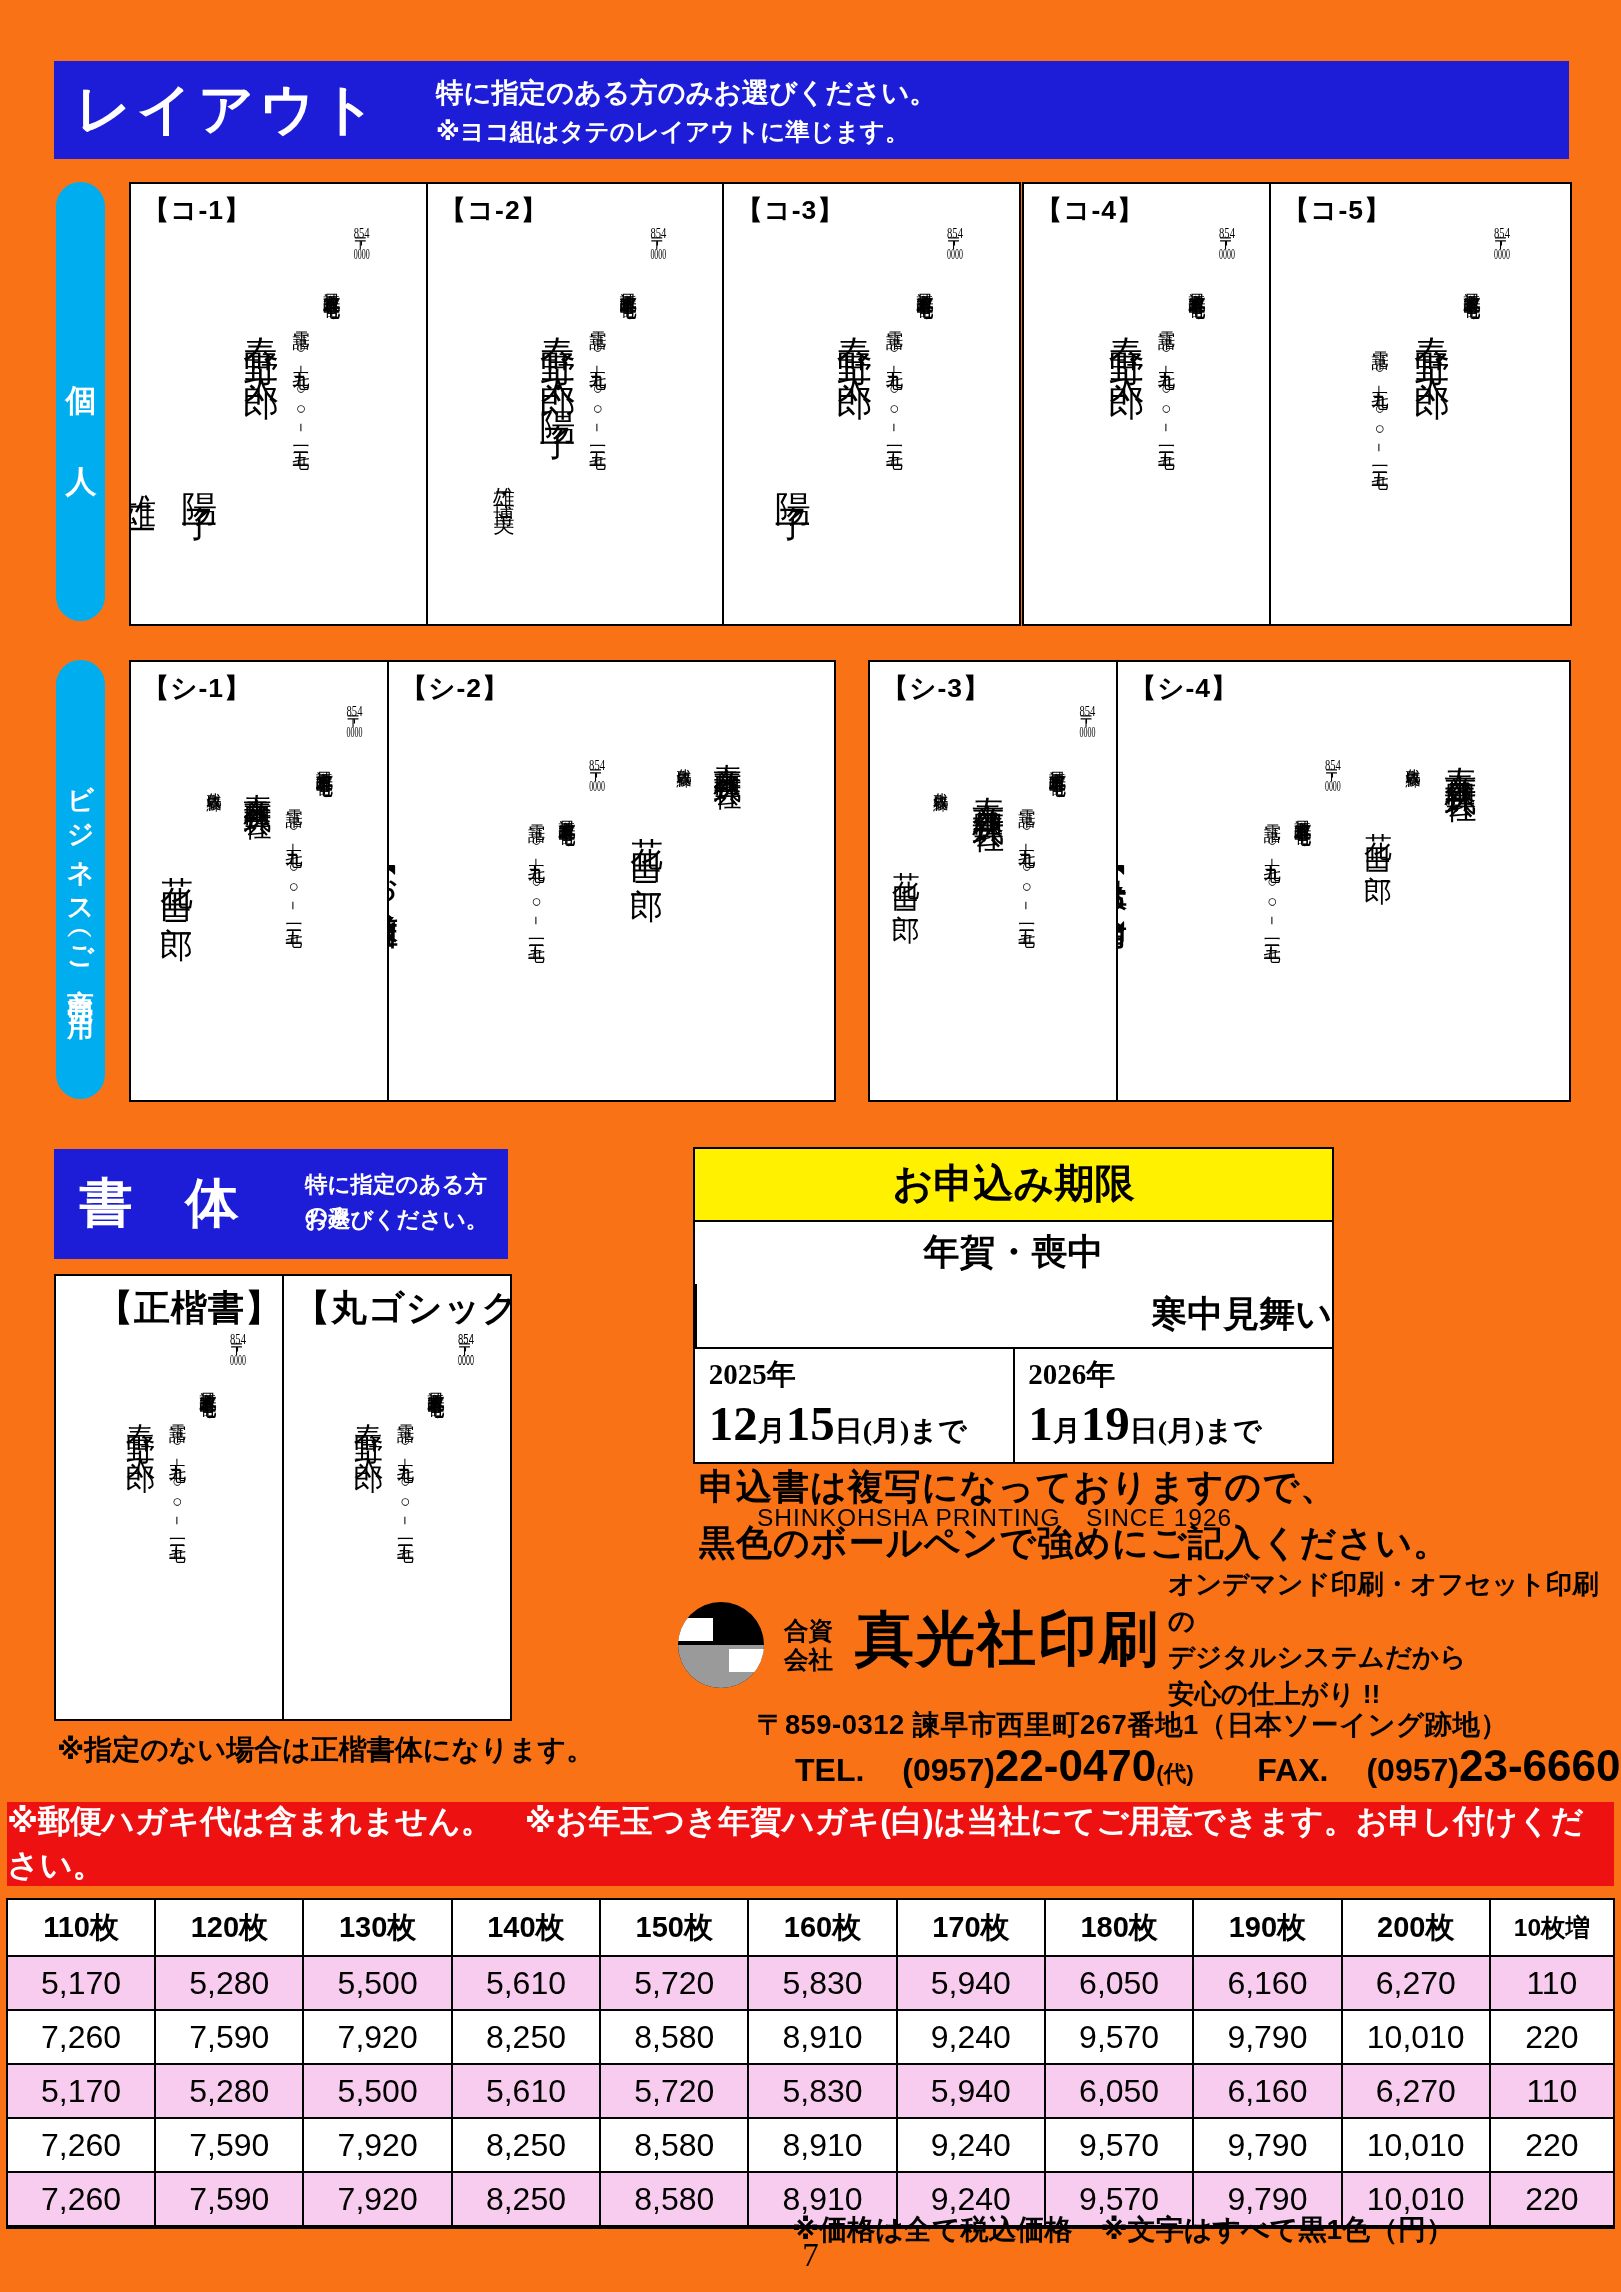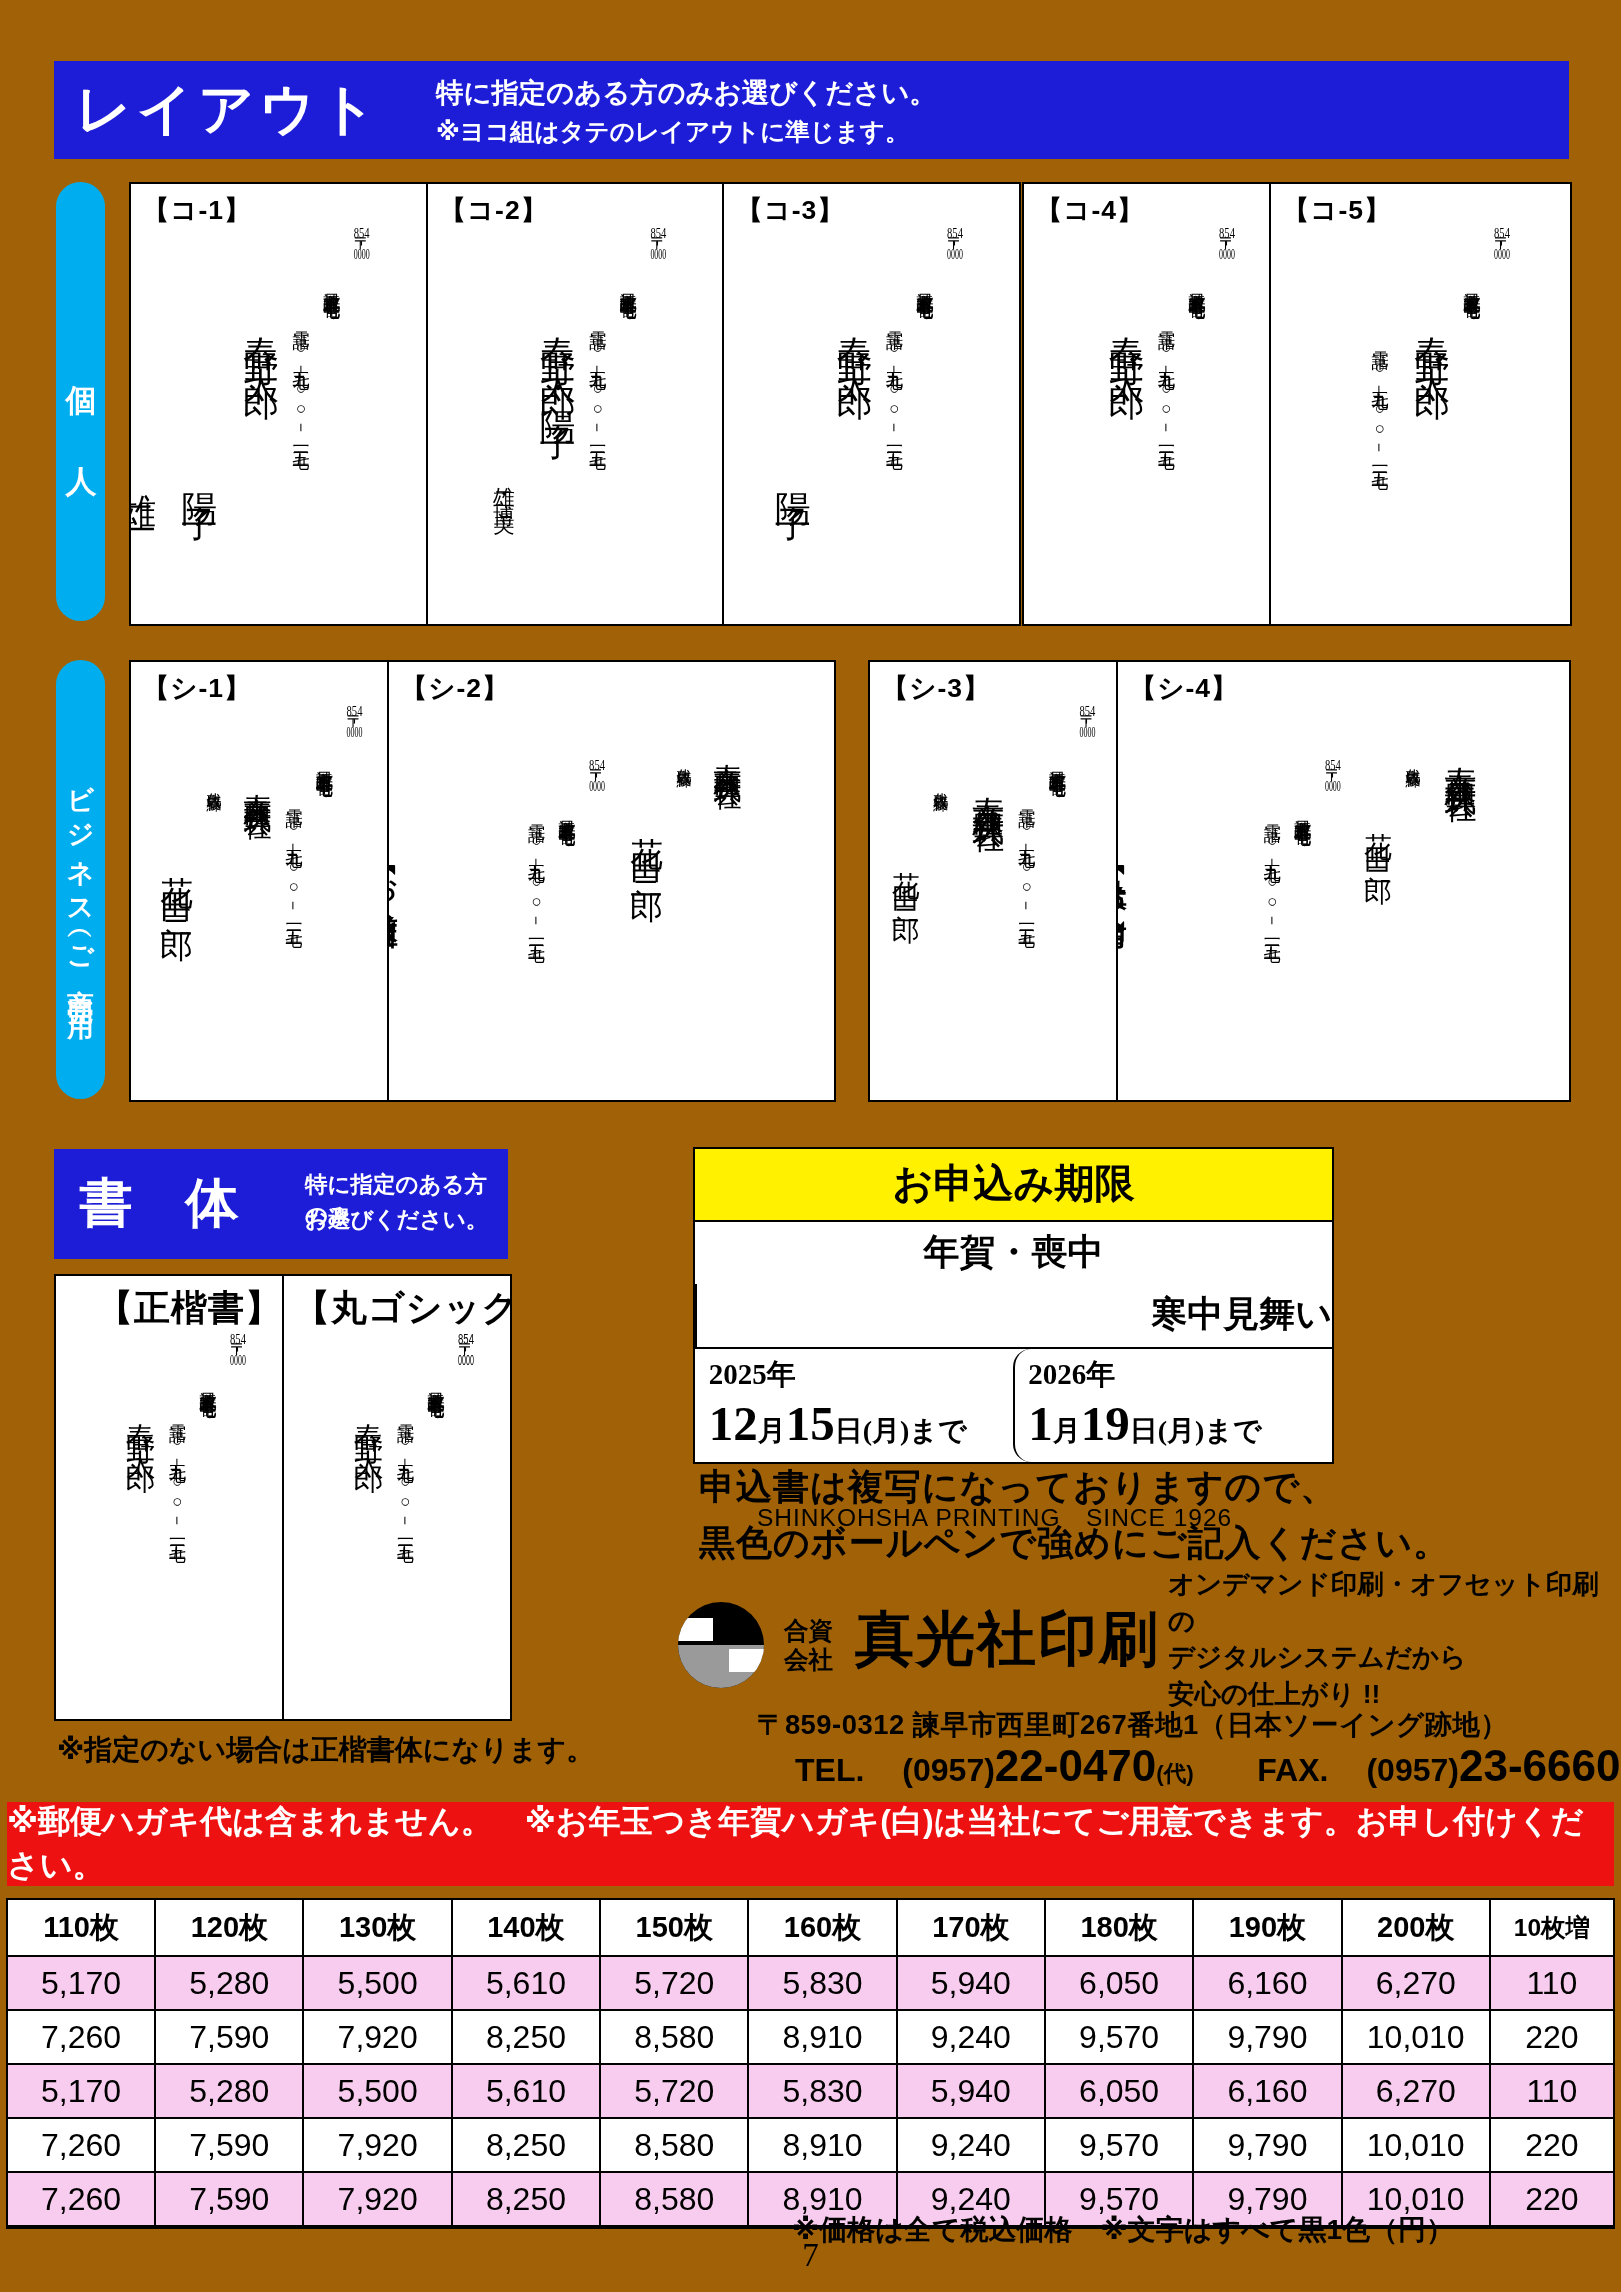--- a/index.html
+++ b/index.html
@@ -1,21 +1,21 @@
 <!DOCTYPE html>
 <html><head>
 <meta charset="utf-8">
 <style>
   :root{
     --sans:"Liberation Sans","DejaVu Sans",sans-serif;
     --serif:"Liberation Serif","DejaVu Serif",serif;
     --blue:#1d1dd8; --cyan:#00aeef; --yellow:#fff100; --red:#ee1111; --pink:#f8ccee;
   }
   html,body{margin:0;padding:0;background:#888;}
-  #page{position:relative;width:1621px;height:2293px;background:#a16207;overflow:hidden;
+  #page{position:relative;width:1621px;height:2293px;background:#f97316;overflow:hidden;
         font-family:var(--sans);color:#000;}
   .abs{position:absolute;}
 
   
   .bluehdr{position:absolute;background:var(--blue);color:#fff;}
   #layout-hdr{left:54px;top:61px;width:1515px;height:98px;}
   #layout-hdr .t{position:absolute;left:21.6px;top:50%;transform:translateY(-50%);
     font-size:55px;font-weight:bold;letter-spacing:4.9px;}
   #layout-hdr .n1{position:absolute;left:382px;top:13.7px;font-size:27.4px;font-weight:bold;}
   #layout-hdr .n2{position:absolute;left:382px;top:54px;font-size:24.5px;font-weight:bold;}
@@ -78,21 +78,21 @@
 
   
   #deadline{left:693px;top:1147px;width:637px;border:2.9px solid #000;background:#fff;}
   .d-title{background:var(--yellow);text-align:center;font-family:var(--serif);
     font-weight:bold;font-size:40px;padding:6.9px 0 8.8px;border-bottom:2.9px solid #000;}
   .d-heads{display:flex;border-bottom:2.9px solid #000;flex-direction:column;}
   .d-head{flex:1 1 0;text-align:center;font-family:var(--serif);font-weight:bold;
     font-size:36px;padding:5.9px 0 7.8px;}
   .d-head + .d-head{border-left:2.9px solid #000;text-align:right;}
   .d-vals{display:flex;}
-  .d-val{flex:1 1 0;padding:5.9px 0 9.8px 13.7px;border-radius:18px;}
+  .d-val{flex:1 1 0;padding:5.9px 0 9.8px 13.7px;}
   .d-val + .d-val{border-left:2.9px solid #000;}
   .d-year{font-family:var(--serif);font-weight:bold;font-size:29px;}
   .d-line .dbig{font-family:var(--serif);font-weight:bold;font-size:49px;}
   .d-line .dsmall{font-family:var(--serif);font-weight:bold;font-size:28px;}
 
   
   #instruction{left:699px;top:1415px;font-family:var(--serif);font-weight:bold;
     font-size:36px;line-height:1.55;letter-spacing:1px;margin-top:45px;}
   #tagline{left:757px;top:1501px;font-size:24.5px;letter-spacing:1px;}
   #logo{left:678px;top:1602px;width:86px;height:86px;border-radius:50%;

